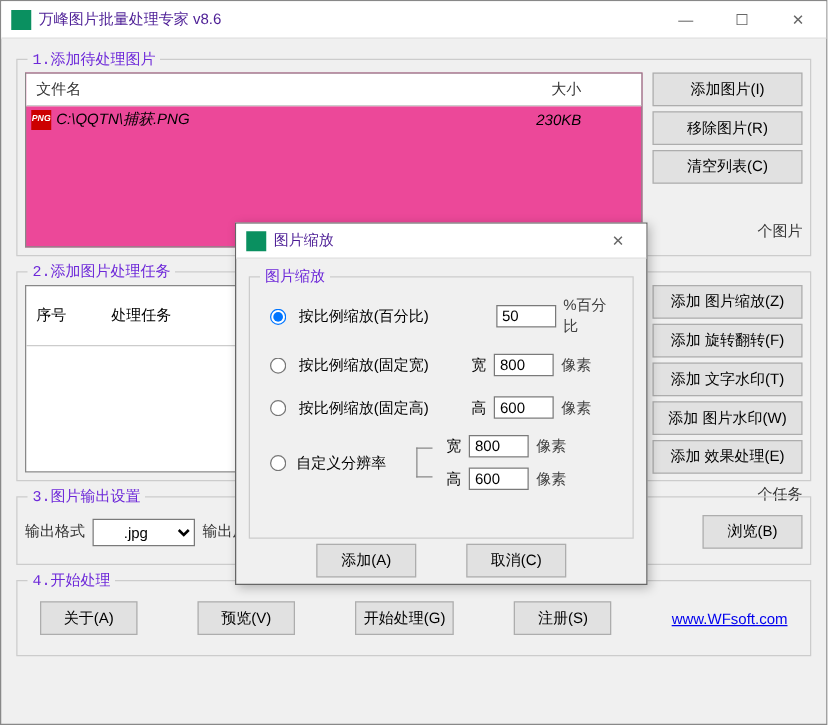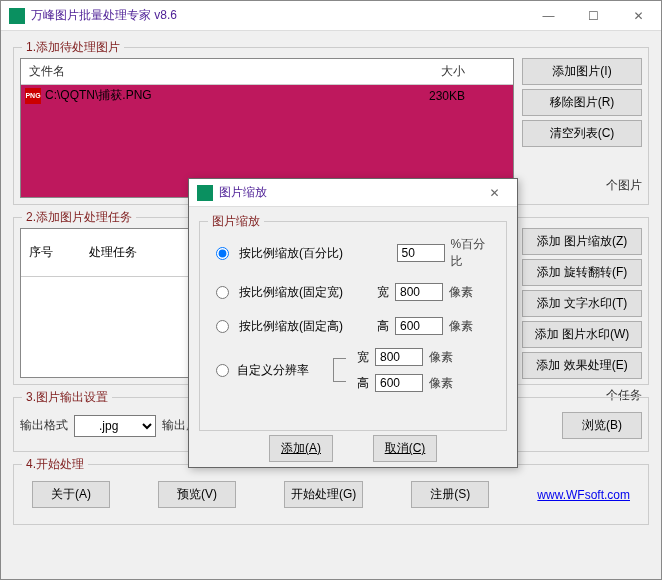--- a/index.html
+++ b/index.html
@@ -7,27 +7,27 @@
 
 .window { background: #f0f0f0; border: 1px solid #888; width: 662px; height: 580px; }
 .titlebar { background: #fff; height: 30px; display: flex; align-items: center; padding: 0 0 0 8px; border-bottom: 1px solid #ddd; }
 .titlebar .app-icon { width: 16px; height: 16px; background: #0a9060; margin-right: 6px; display: inline-block; }
 .titlebar .title { flex: 1; color: #4c1d95; }
 .titlebar .win-btn { width: 45px; height: 30px; display: flex; align-items: center; justify-content: center; color: #666; cursor: default; }
 
 .body { padding: 4px 12px 8px 12px; }
 
 .group { position: relative; border: 1px solid #ccc; margin-top: 12px; padding: 10px 6px 6px 6px; }
-.group-title { position: absolute; top: -9px; left: 8px; background: #f0f0f0; padding: 0 4px; color: #7f1d1d; }
+.group-title { position: absolute; top: -9px; left: 8px; background: #f0f0f0; padding: 0 4px; color: #6d28d9; font-family: Liberation Mono, monospace; }
 
 .row1-layout { display: flex; gap: 8px; }
-.file-table { flex: 1; background: #be185d; border: 1px solid #888; height: 140px; }
+.file-table { flex: 1; background: #ec4899; border: 1px solid #888; height: 140px; }
 .file-table .hdr { display: flex; border-bottom: 1px solid #ccc; background: #fff; }
 .file-table .hdr > div { padding: 4px 8px; color: #333; }
-.file-table .row { display: flex; align-items: center; padding: 2px 4px; }
+.file-table .row { display: flex; align-items: center; padding: 2px 4px; font-style: italic; }
 .file-table .fname { flex: 1; display: flex; align-items: center; gap: 4px; }
 .file-icon { width: 16px; height: 16px; background: #c00; display: inline-flex; align-items: center; justify-content: center; color: #fff; font-size: 7px; font-weight: bold; }
 .file-table .size { width: 80px; text-align: left; }
 
 .side-btns { width: 120px; display: flex; flex-direction: column; gap: 4px; }
 .btn { background: #e1e1e1; border: 1px solid #adadad; padding: 4px 6px; text-align: center; cursor: default; white-space: nowrap; }
 
 .group.tasks { height: 168px; }
 .tasks-layout { display: flex; gap: 8px; height: 100%; }
 .task-table { flex: 1; background: #fff; border: 1px solid #888; }
@@ -50,21 +50,21 @@
 .modal { position: absolute; left: 188px; top: 178px; width: 330px; height: 290px; background: #f0f0f0; border: 1px solid #666; box-shadow: 2px 2px 8px rgba(0,0,0,0.25); z-index: 10; }
 .modal .titlebar { height: 28px; background: #fff; }
 .modal-body { padding: 4px 10px 8px 10px; }
 .modal .group { margin-top: 10px; height: 210px; padding: 14px 10px 6px 10px; }
 .radio-row { display: flex; align-items: center; gap: 6px; margin-bottom: 10px; min-height: 24px; }
 .radio-row input[type=radio] { margin: 0 4px 0 6px; }
 .radio-row .rl { min-width: 132px; }
 .num-input { width: 48px; text-align: left; padding: 1px 4px; height: 18px; border: 1px solid #7a7a7a; }
 .unit { color: #404040; }
 .modal-btns { display: flex; justify-content: center; gap: 40px; margin-top: 4px; }
-.modal-btns .btn { width: 64px; text-decoration: underline; }
+.modal-btns .btn { width: 80px; }
 
 .bracket { position: relative; width: 20px; height: 44px; }
 .bracket::before { content: ""; position: absolute; left: 0; top: 10px; bottom: 10px; width: 12px; border-left: 1px solid #888; border-top: 1px solid #888; border-bottom: 1px solid #888; }
 
 .custom-row { display: flex; align-items: center; gap: 4px; }
 .wh-stack { display: flex; flex-direction: column; gap: 8px; }
 .wh-stack > div { display: flex; align-items: center; gap: 6px; }
 </style>
 </head>
 <body>

